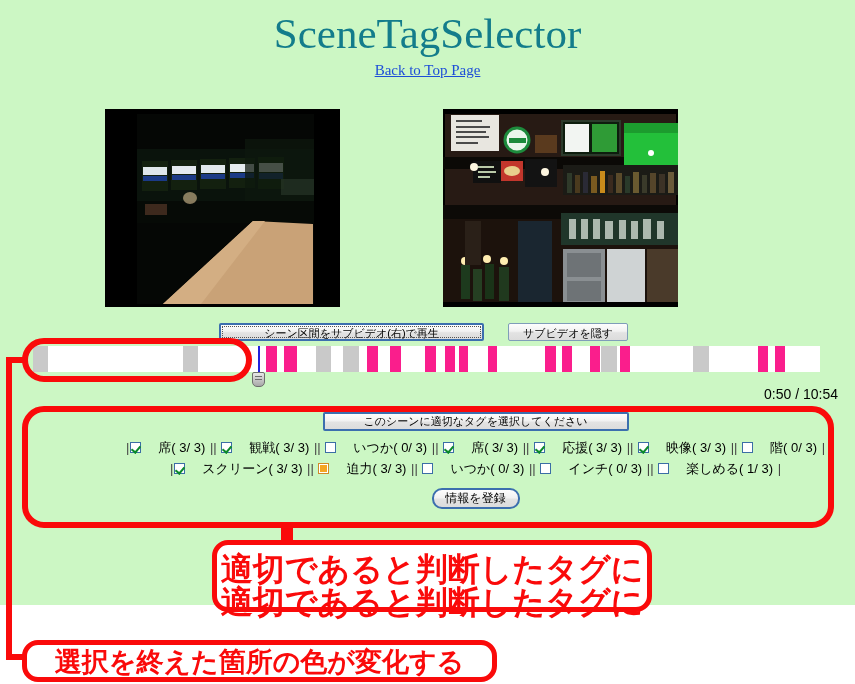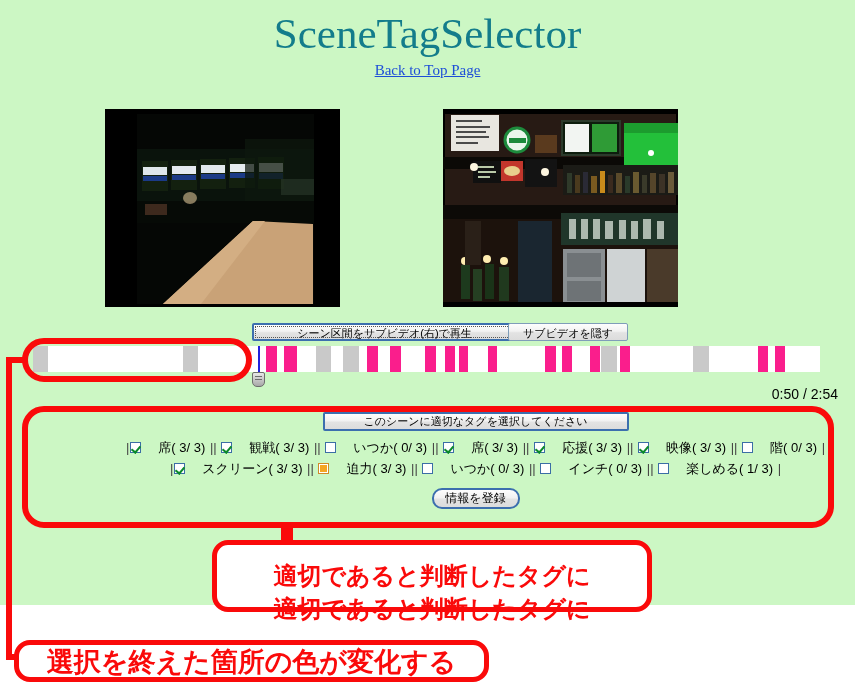--- a/index.html
+++ b/index.html
@@ -76,21 +76,21 @@
     font-family: "Liberation Sans", sans-serif;
     font-size: 11px;
     color: #000;
     text-align: center;
     line-height: 18px;
     box-sizing: border-box;
     white-space: nowrap;
     overflow: hidden;
   }
   #btn-play-sub {
-    left: 252px; top: 0; width: 265px;
+    left: 219px; top: 0; width: 265px;
     border: 2px solid #3c6fae;
     line-height: 16px;
   }
   #btn-play-sub .focusring {
     position:absolute; left:1px; top:1px; right:1px; bottom:1px;
     border: 1px dotted #555; pointer-events:none;
   }
   #btn-hide-sub { left: 508px; top: 0; width: 120px; }
 
   
@@ -242,26 +242,26 @@
     box-sizing: border-box;
     background: #ffffff;
     color: #fa0a0a;
     font-family: "DejaVu Sans", sans-serif;
     font-weight: bold;
     text-align: center;
   }
   #callout-top {
     left: 212px; top: 540px;
     width: 440px; height: 72px;
-    font-size: 24px;
+    font-size: 32px;
     line-height: 33px;
-    padding-top: 15px;
+    padding-top: 8px;
   }
   #callout-bottom {
-    left: 14px; top: 640px;
+    left: 22px; top: 640px;
     width: 475px; height: 42px;
     font-size: 27px;
     line-height: 34px;
   }
 
   
   #box-timeline { left: 22px; top: 338px; width: 230px; height: 44px; }
   #box-tags     { left: 22px; top: 406px; width: 812px; height: 122px; }
 
   
@@ -436,21 +436,21 @@
           <div class="tick todo" style="left: 92.1%; width: 1.3%;"></div>
           <div class="tick todo" style="left: 94.3%; width: 1.3%;"></div>
         </div>
       <div id="playhead" style="left: 28.6%;"></div>
     </div>
     <div id="slider-handle" style="left: 252.082px;">
         <i></i>
       </div>
   </div>
 
-  <div id="time-display">0:50 / 2:54</div>
+  <div id="time-display">0:50 / 10:54</div>
 
   <div id="tag-panel">
     <div id="btn-select-tags">
       <span>このシーンに適切なタグを選択してください</span>
     </div>
 
     <div class="tagrow" id="tagrow1"><span class="sep">|</span><span class="tagitem"><span class="cbox checked"></span><span class="taglabel">席( 3/ 3)</span></span><span class="sep"> ||</span> <span class="tagitem"><span class="cbox checked"></span><span class="taglabel">観戦( 3/ 3)</span></span><span class="sep"> ||</span> <span class="tagitem"><span class="cbox"></span><span class="taglabel">いつか( 0/ 3)</span></span><span class="sep"> ||</span> <span class="tagitem"><span class="cbox checked"></span><span class="taglabel">席( 3/ 3)</span></span><span class="sep"> ||</span> <span class="tagitem"><span class="cbox checked"></span><span class="taglabel">応援( 3/ 3)</span></span><span class="sep"> ||</span> <span class="tagitem"><span class="cbox checked"></span><span class="taglabel">映像( 3/ 3)</span></span><span class="sep"> ||</span> <span class="tagitem"><span class="cbox"></span><span class="taglabel">階( 0/ 3)</span></span><span class="sep"> |</span> </div>
     <div class="tagrow" id="tagrow2"><span class="sep">|</span><span class="tagitem"><span class="cbox checked"></span><span class="taglabel">スクリーン( 3/ 3)</span></span><span class="sep"> ||</span> <span class="tagitem"><span class="cbox partial"></span><span class="taglabel">迫力( 3/ 3)</span></span><span class="sep"> ||</span> <span class="tagitem"><span class="cbox"></span><span class="taglabel">いつか( 0/ 3)</span></span><span class="sep"> ||</span> <span class="tagitem"><span class="cbox"></span><span class="taglabel">インチ( 0/ 3)</span></span><span class="sep"> ||</span> <span class="tagitem"><span class="cbox"></span><span class="taglabel">楽しめる( 1/ 3)</span></span><span class="sep"> |</span> </div>
 
     <div id="btn-register">

